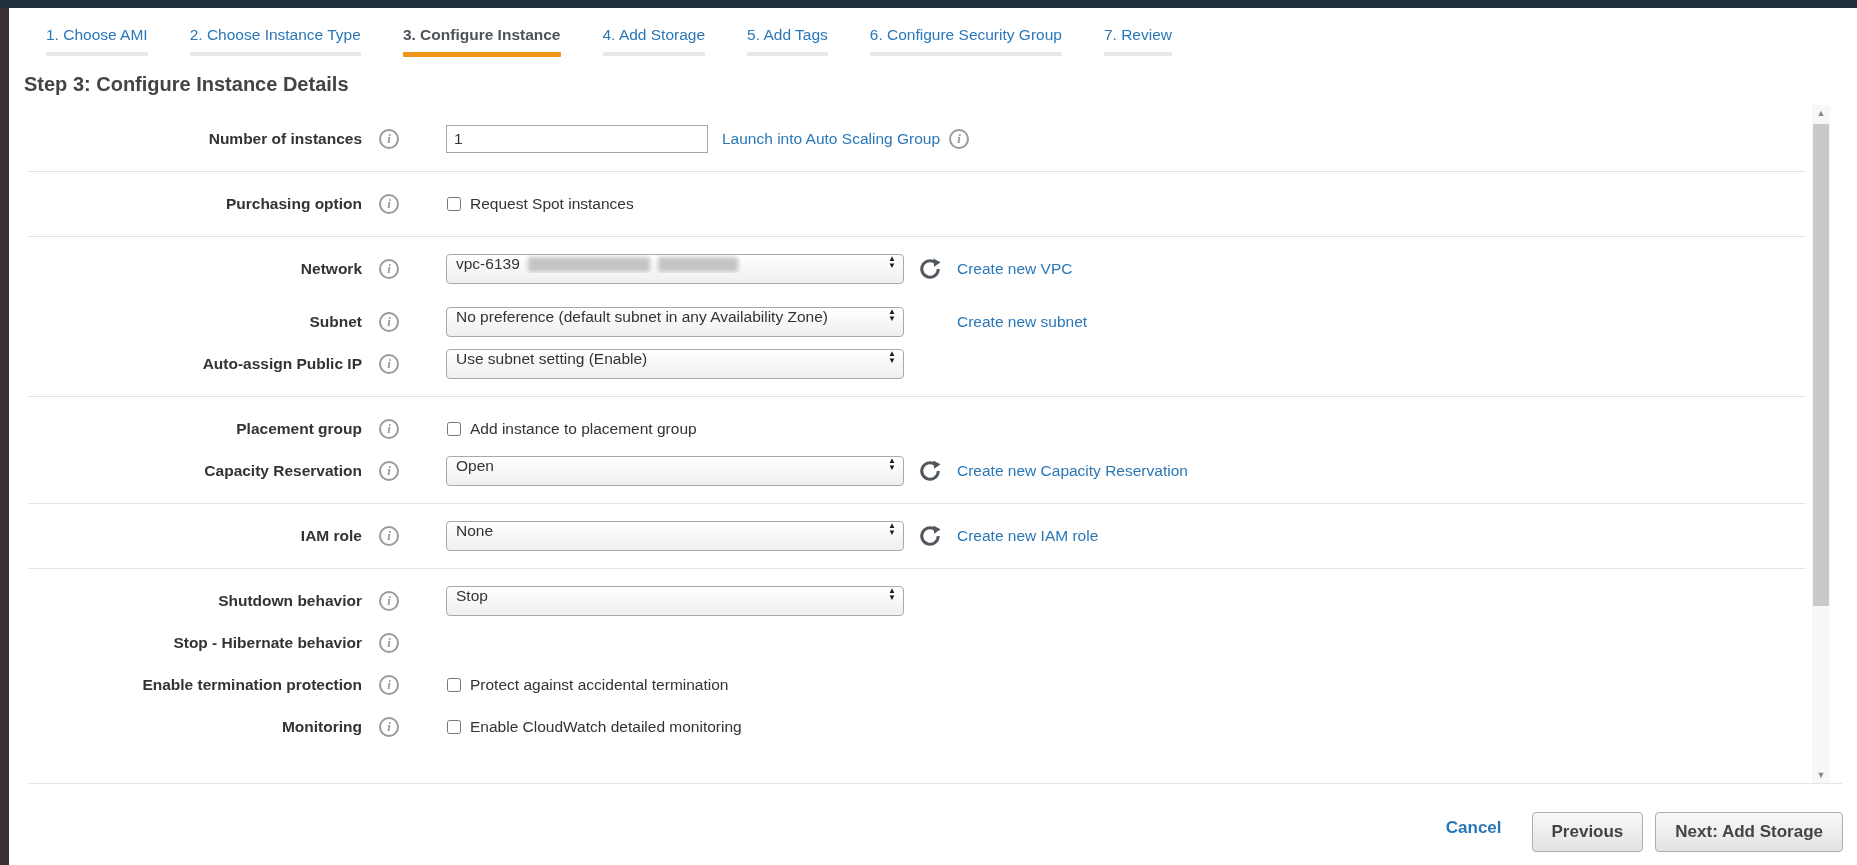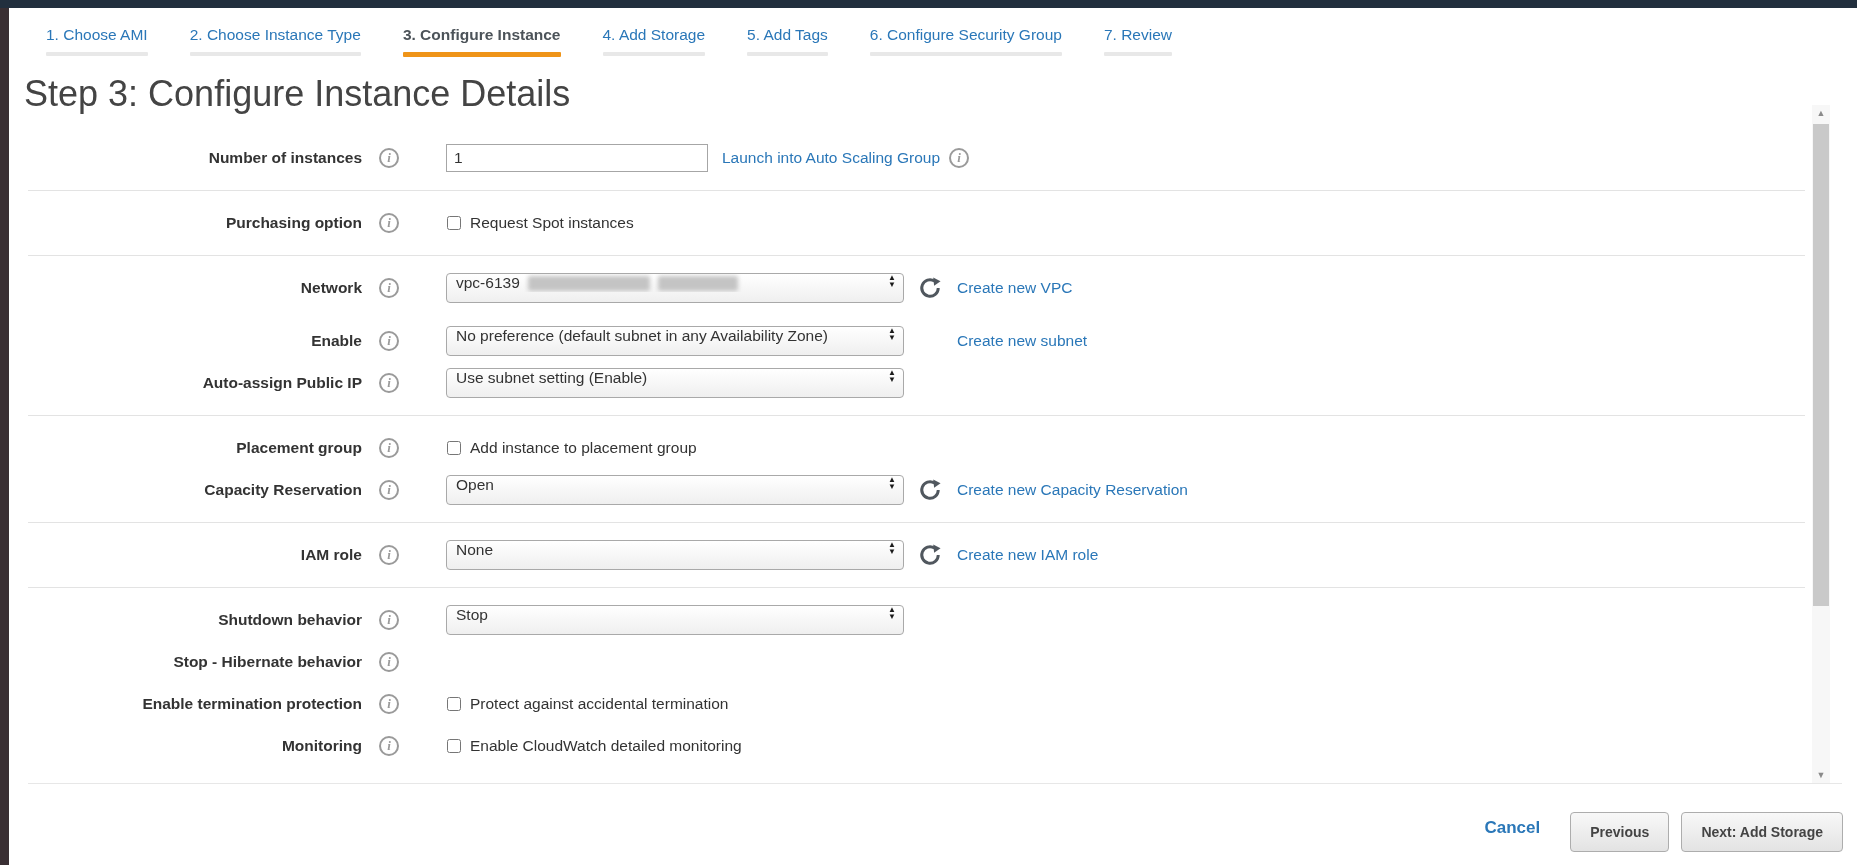--- a/index.html
+++ b/index.html
@@ -15,21 +15,21 @@
 
   
   .tabs { display:flex; gap:34px; margin:14px 0 0 42px; }
   .tab { font-size:15.5px; color:#2a77b8; padding:0 4px; cursor:pointer; }
   .tab .tab-label { display:block; padding:4px 0 8px 0; white-space:nowrap; }
   .tab .tab-bar { height:4px; background:#e8e8e8; border-radius:1px; }
   .tab.active { color:#4c5359; font-weight:700; }
   .tab.active .tab-bar { height:5px; background:#ef9418; }
 
   
-  .page-title { font-size:36px; font-weight:400; color:#444; margin:16px 0 6px 24px; }
+  .page-title { font-size:20px; font-weight:700; color:#444; margin:16px 0 6px 24px; }
   .page-desc { font-size:16.5px; color:#545b64; line-height:1.45; margin:0 58px 0 24px; }
 
   
   .form { margin-top:26px; }
   .row { display:flex; align-items:center; min-height:34px; margin:0 40px 8px 28px; }
   .row.mb-lg { margin-bottom:19px; }
   .lbl { width:334px; text-align:right; font-weight:700; font-size:15.5px; color:#333; flex:none; }
   .info { flex:none; margin-left:17px; width:20px; height:20px; border:2px solid #9a9a9a; border-radius:50%;
           color:#9a9a9a; font-family:"Liberation Serif", serif; font-style:italic; font-weight:700;
           font-size:13px; line-height:16px; text-align:center; cursor:pointer; }
@@ -66,21 +66,21 @@
             font-size:9px; color:#8a8a8a; line-height:16px; cursor:pointer; }
   .sb-btn.up { top:0; } .sb-btn.down { bottom:0; }
   .sb-thumb { position:absolute; left:1px; right:1px; top:19px; height:482px; background:#c9c9c9; cursor:grab; }
 
   
   .footer { position:absolute; left:9px; right:0; top:783px; height:90px; background:#fff; z-index:10;
             display:flex; align-items:center; justify-content:flex-end; padding-right:14px; }
   .footer::before { content:""; position:absolute; top:0; left:19px; right:15px; height:1px; background:#e7e7e7; }
   .cancel-link { color:#2a77b8; font-size:17px; font-weight:700; text-decoration:none; cursor:pointer; margin-right:18px; }
   .btn { height:40px; padding:0 19px; border-radius:4px; font-family:"Liberation Sans", sans-serif;
-         font-size:14px; font-weight:700; cursor:pointer; margin-left:12px;margin-top:8px; }
+         font-size:17px; font-weight:700; cursor:pointer; margin-left:12px;margin-top:8px; }
   .btn.gray { background:linear-gradient(#f8f8f8,#e3e3e3); border:1px solid #adadad; color:#444; }
   .btn.primary { background:linear-gradient(#2b7ec4,#1b62a8); border:1px solid #15568f; color:#fff; }
 </style>
 </head>
 <body>
 
 <div class="topbar"></div>
 <div class="left-strip"></div>
 
 <div class="scroll-region">
@@ -162,21 +162,21 @@
           <svg width="22" height="22" viewBox="0 0 24 24">
             <path d="M21 12a9 9 0 1 1-4.2-7.6" fill="none" stroke="#50575e" stroke-width="3.2"></path>
             <polygon points="15.5,0.5 23.5,4.5 16.5,9.5" fill="#50575e"></polygon>
           </svg>
         </span>
         <a class="link">Create new VPC</a>
       </div>
     </div>
 
     <div class="row">
-      <div class="lbl">Enable</div>
+      <div class="lbl">Subnet</div>
       <span class="info">i</span>
       <div class="fld">
         <div class="select">
           <span class="txt">No preference (default subnet in any Availability Zone)</span>
           <span class="arrows">
             <i>▲</i>
               <i>▼</i>
           </span>
         </div>
         <a class="link no-refresh">Create new subnet</a>

